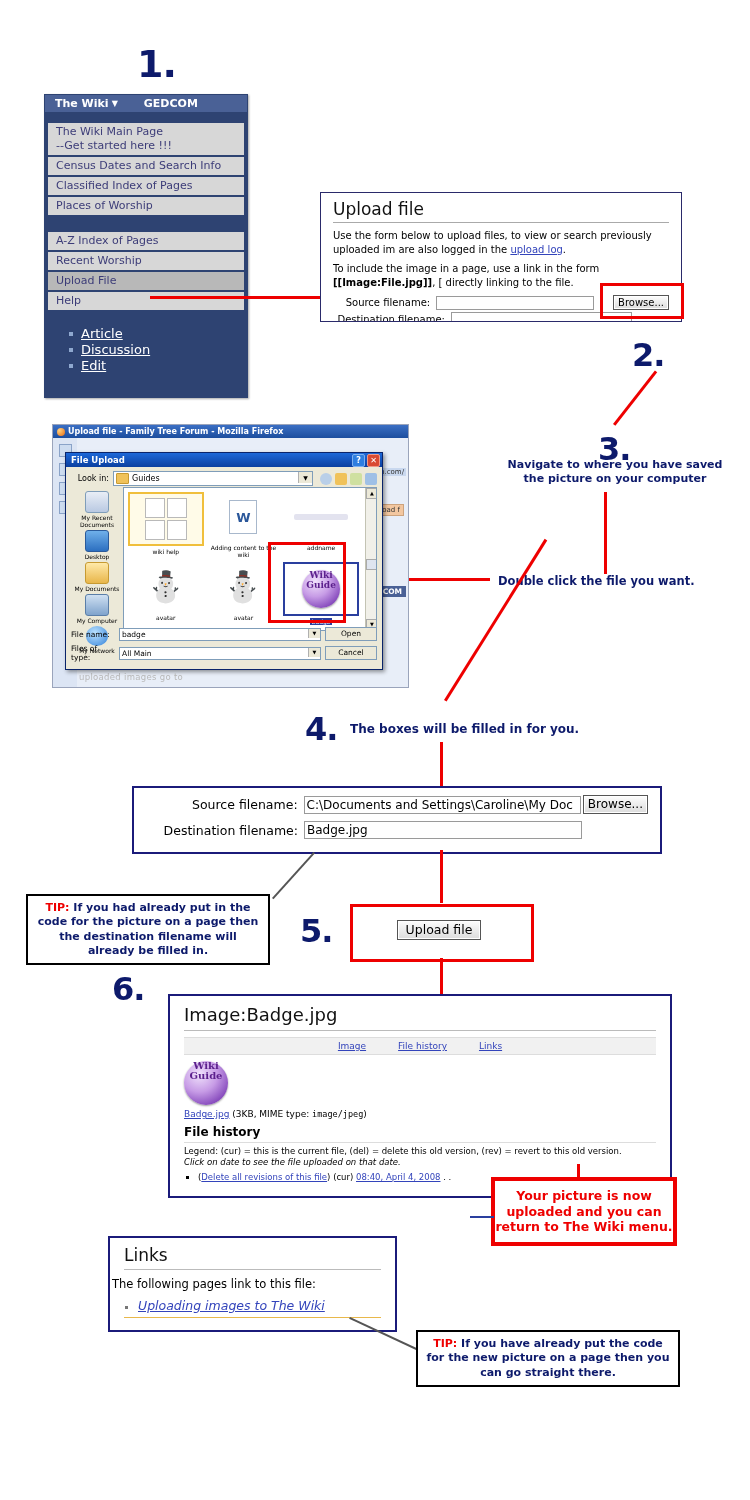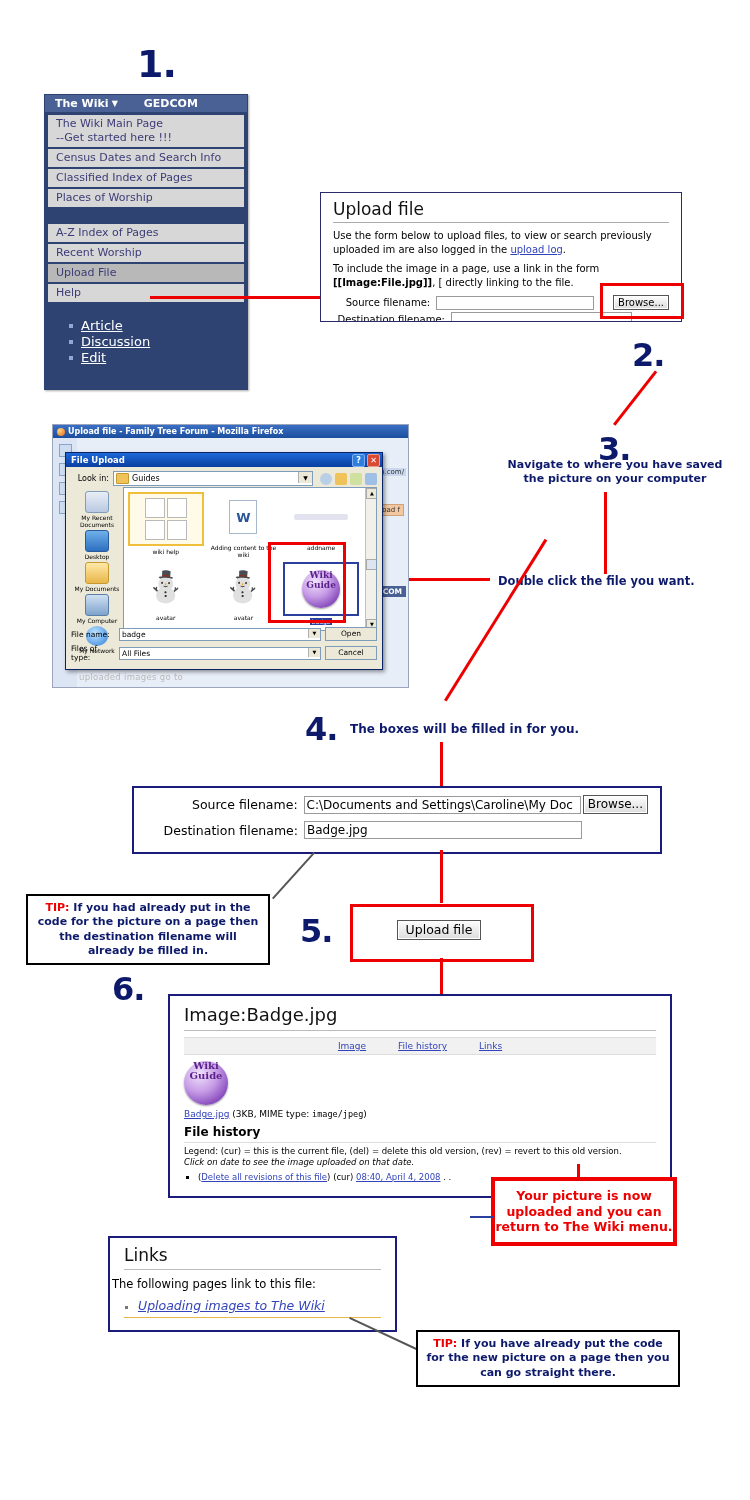--- a/index.html
+++ b/index.html
@@ -24,21 +24,21 @@
 
   
   #wikimenu{left:44px;top:94px;width:202px;background:#2e4372;
             border:1px solid #2e4372;box-shadow:1px 1px 2px rgba(0,0,0,.35);}
   #wikimenu .mhead{
     height:17px;background:#4a6196;color:#fff;font-weight:bold;font-size:11px;
     display:flex;align-items:center;gap:26px;padding:0 10px;
     border-bottom:1px solid #2e4372;
   }
   #wikimenu .mhead .caret{font-size:8px;margin-left:3px;}
-  #wikimenu .mlist{padding:2px 3px 0 3px;}
+  #wikimenu .mlist{padding:10px 3px 0 3px;}
   #wikimenu .mitem{
     background:#d7d7d7;color:#3c3c78;font-size:11px;
     padding:2px 0 2px 8px;margin-bottom:2px;line-height:14px;
   }
   #wikimenu .mitem.hl{background:#b8b8b8;}
   #wikimenu .mitem.blank{background:#2e4372;height:13px;padding:0;}
   #wikimenu .sublist{padding:4px 0 8px 14px;}
   #wikimenu .sublist li{
     list-style:none;color:#ffffff;font-size:13px;margin:1px 10px;
     position:relative;padding-left:12px;line-height:15px;
@@ -401,21 +401,21 @@
           <span class="blab">File name:</span>
           <span class="binp">
             <span>badge</span>
             <span class="arw">▼</span>
           </span>
           <span class="bbtn">Open</span>
         </div>
         <div class="brow">
           <span class="blab">Files of type:</span>
           <span class="binp">
-            <span>All Files</span>
+            <span>All Main</span>
             <span class="arw">▼</span>
           </span>
           <span class="bbtn">Cancel</span>
         </div>
       </div>
     </div>
   </div>
 </div>
 <div class="redbox" style="left:268px;top:542px;width:72px;height:75px;"></div>
 
@@ -462,21 +462,21 @@
       <span>Wiki</span>
       <span>Guide</span>
     </div>
   </div>
   <div class="meta">
     <a href="#">Badge.jpg</a><span> (3KB, MIME type: </span><span class="mono">image/jpeg</span><span>)</span>
   </div>
   <h3>File history</h3>
   <div class="legend">
     <div>Legend: (cur) = this is the current file, (del) = delete this old version, (rev) = revert to this old version.</div>
-    <em>Click on date to see the image uploaded on that date.</em>
+    <em>Click on date to see the file uploaded on that date.</em>
   </div>
   <ul>
     <li>(<a href="#">Delete all revisions of this file</a>)
       <span>(cur)</span>
       <a href="#">08:40, April 4, 2008</a>
       <span>. .</span>
     </li>
   </ul>
 </div>
 

